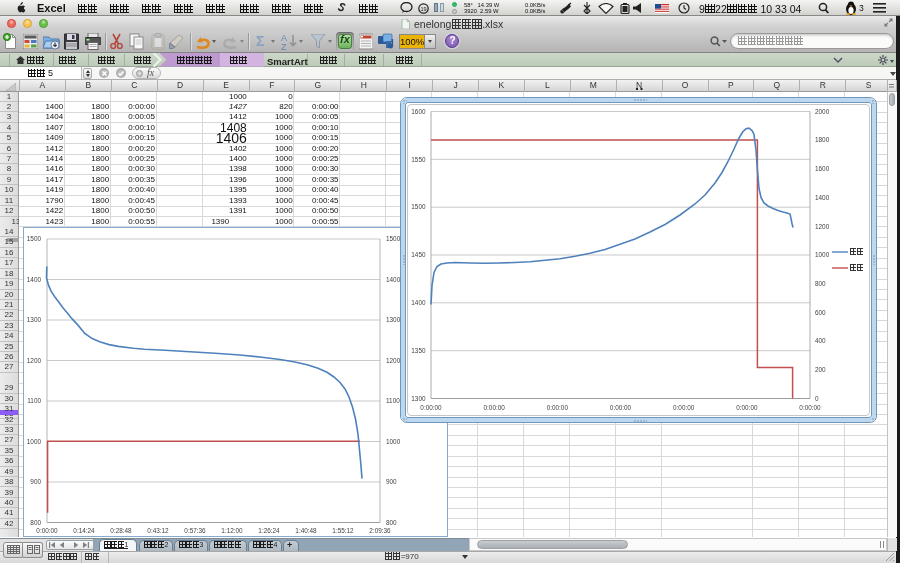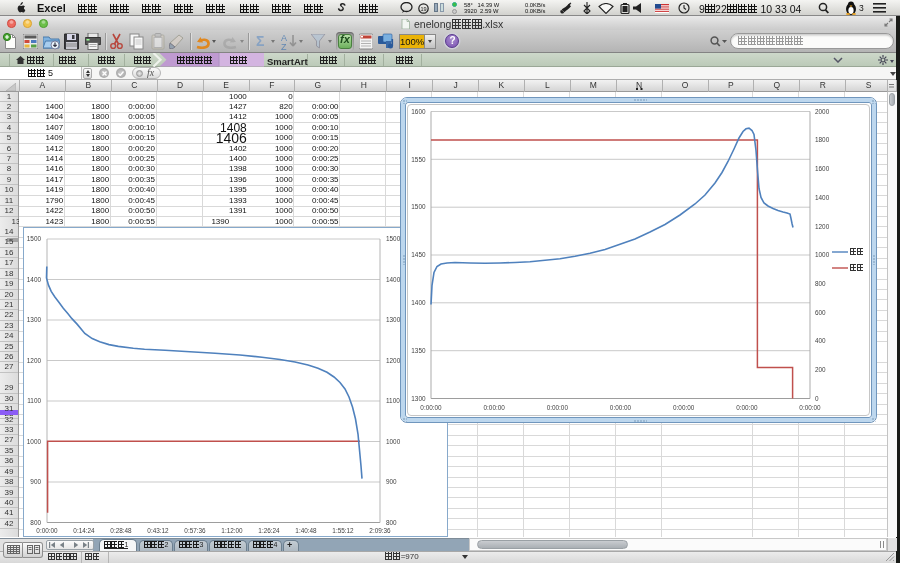--- a/index.html
+++ b/index.html
@@ -386,21 +386,21 @@
 <div class="abs" style="left:110.8px;top:133.2px;width:44.2px;height:10.42px;font-size:8px;color:#111;text-align:right;line-height:10.42px;">0:00:15</div>
 <div class="abs" style="left:110.8px;top:143.6px;width:44.2px;height:10.42px;font-size:8px;color:#111;text-align:right;line-height:10.42px;">0:00:20</div>
 <div class="abs" style="left:110.8px;top:154.0px;width:44.2px;height:10.42px;font-size:8px;color:#111;text-align:right;line-height:10.42px;">0:00:25</div>
 <div class="abs" style="left:110.8px;top:164.4px;width:44.2px;height:10.42px;font-size:8px;color:#111;text-align:right;line-height:10.42px;">0:00:30</div>
 <div class="abs" style="left:110.8px;top:174.9px;width:44.2px;height:10.42px;font-size:8px;color:#111;text-align:right;line-height:10.42px;">0:00:35</div>
 <div class="abs" style="left:110.8px;top:185.3px;width:44.2px;height:10.42px;font-size:8px;color:#111;text-align:right;line-height:10.42px;">0:00:40</div>
 <div class="abs" style="left:110.8px;top:195.7px;width:44.2px;height:10.42px;font-size:8px;color:#111;text-align:right;line-height:10.42px;">0:00:45</div>
 <div class="abs" style="left:110.8px;top:206.1px;width:44.2px;height:10.42px;font-size:8px;color:#111;text-align:right;line-height:10.42px;">0:00:50</div>
 <div class="abs" style="left:110.8px;top:216.5px;width:44.2px;height:10.42px;font-size:8px;color:#111;text-align:right;line-height:10.42px;">0:00:55</div>
 <div class="abs" style="left:202.6px;top:91.5px;width:44.2px;height:10.42px;font-size:8px;color:#111;text-align:right;line-height:10.42px;">1000</div>
-<div class="abs" style="left:202.6px;top:101.9px;width:44.2px;height:10.42px;font-size:8px;color:#111;text-align:right;line-height:10.42px;">1427</div>
+<div class="abs" style="left:202.6px;top:101.9px;width:44.2px;height:10.42px;font-size:8px;color:#111;text-align:right;line-height:10.42px;font-style:italic;">1427</div>
 <div class="abs" style="left:202.6px;top:112.3px;width:44.2px;height:10.42px;font-size:8px;color:#111;text-align:right;line-height:10.42px;">1412</div>
 <div class="abs" style="left:202.6px;top:122.8px;width:44.2px;height:10.42px;font-size:12px;color:#111;text-align:right;line-height:10.42px;">1408</div>
 <div class="abs" style="left:202.6px;top:133.2px;width:44.2px;height:10.42px;font-size:14px;color:#111;text-align:right;line-height:10.42px;">1406</div>
 <div class="abs" style="left:202.6px;top:143.6px;width:44.2px;height:10.42px;font-size:8px;color:#111;text-align:right;line-height:10.42px;">1402</div>
 <div class="abs" style="left:202.6px;top:154.0px;width:44.2px;height:10.42px;font-size:8px;color:#111;text-align:right;line-height:10.42px;">1400</div>
 <div class="abs" style="left:202.6px;top:164.4px;width:44.2px;height:10.42px;font-size:8px;color:#111;text-align:right;line-height:10.42px;">1398</div>
 <div class="abs" style="left:202.6px;top:174.9px;width:44.2px;height:10.42px;font-size:8px;color:#111;text-align:right;line-height:10.42px;">1396</div>
 <div class="abs" style="left:202.6px;top:185.3px;width:44.2px;height:10.42px;font-size:8px;color:#111;text-align:right;line-height:10.42px;">1395</div>
 <div class="abs" style="left:202.6px;top:195.7px;width:44.2px;height:10.42px;font-size:8px;color:#111;text-align:right;line-height:10.42px;">1393</div>
 <div class="abs" style="left:202.6px;top:206.1px;width:44.2px;height:10.42px;font-size:8px;color:#111;text-align:right;line-height:10.42px;">1391</div>

